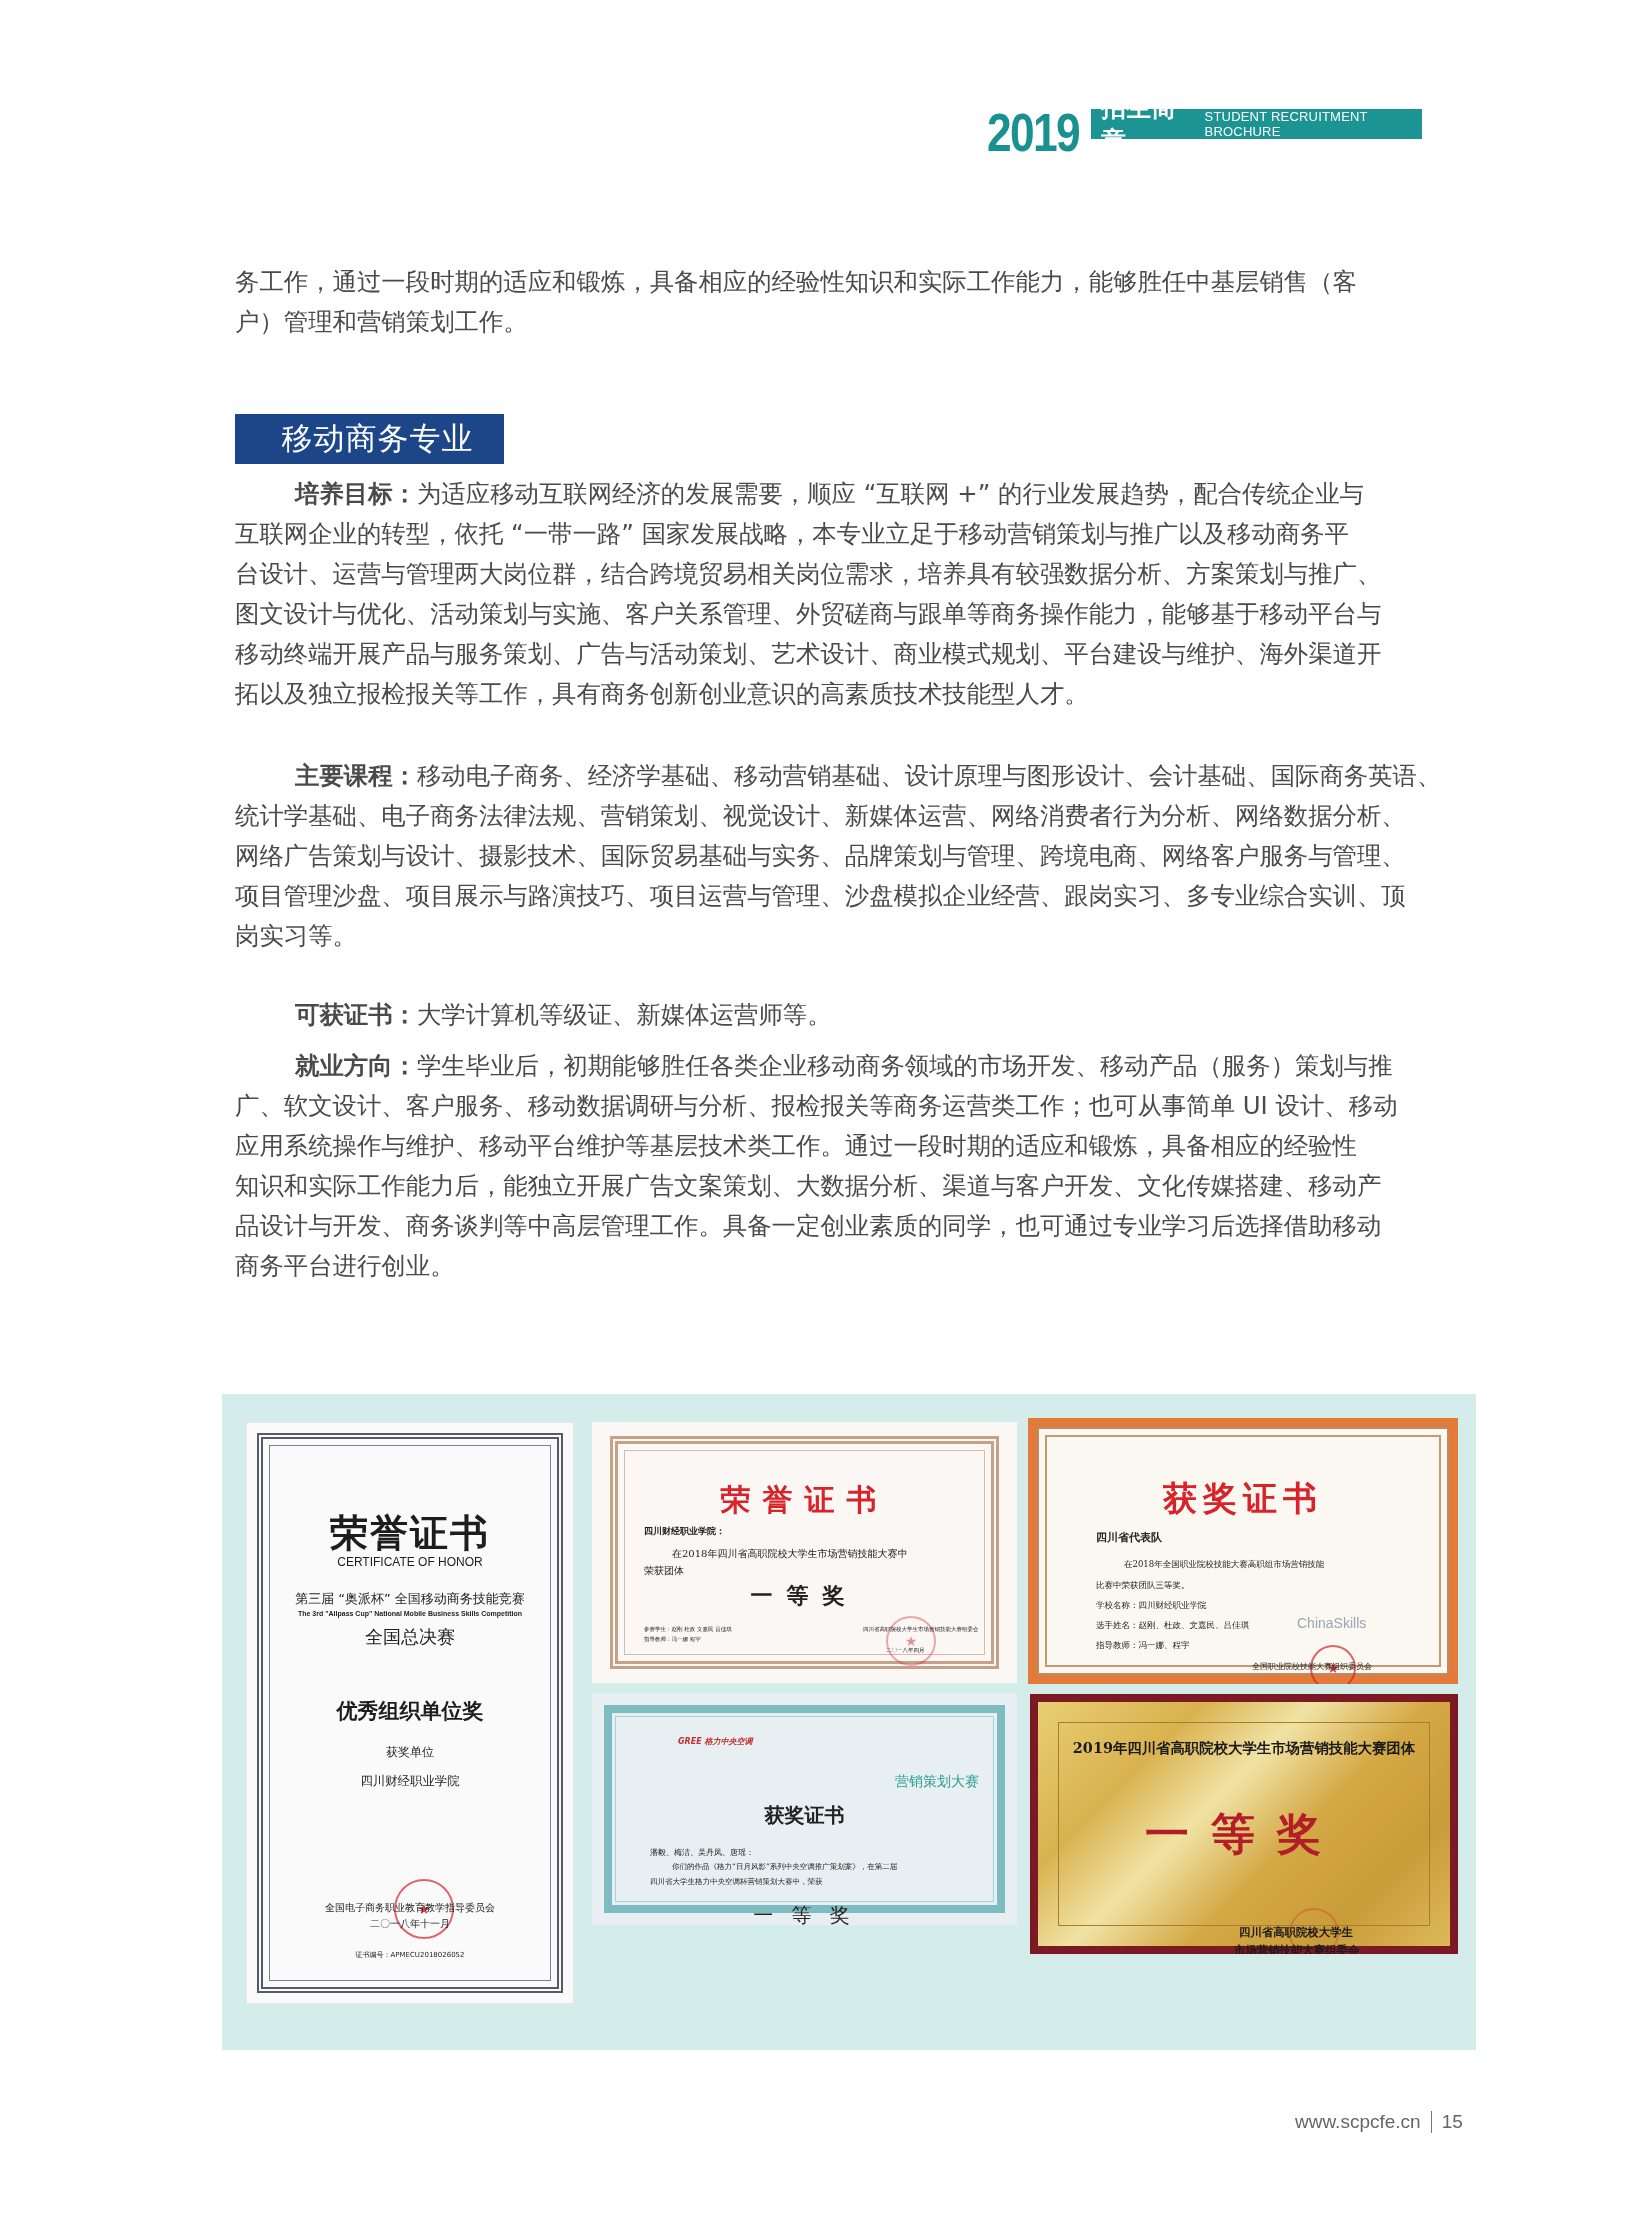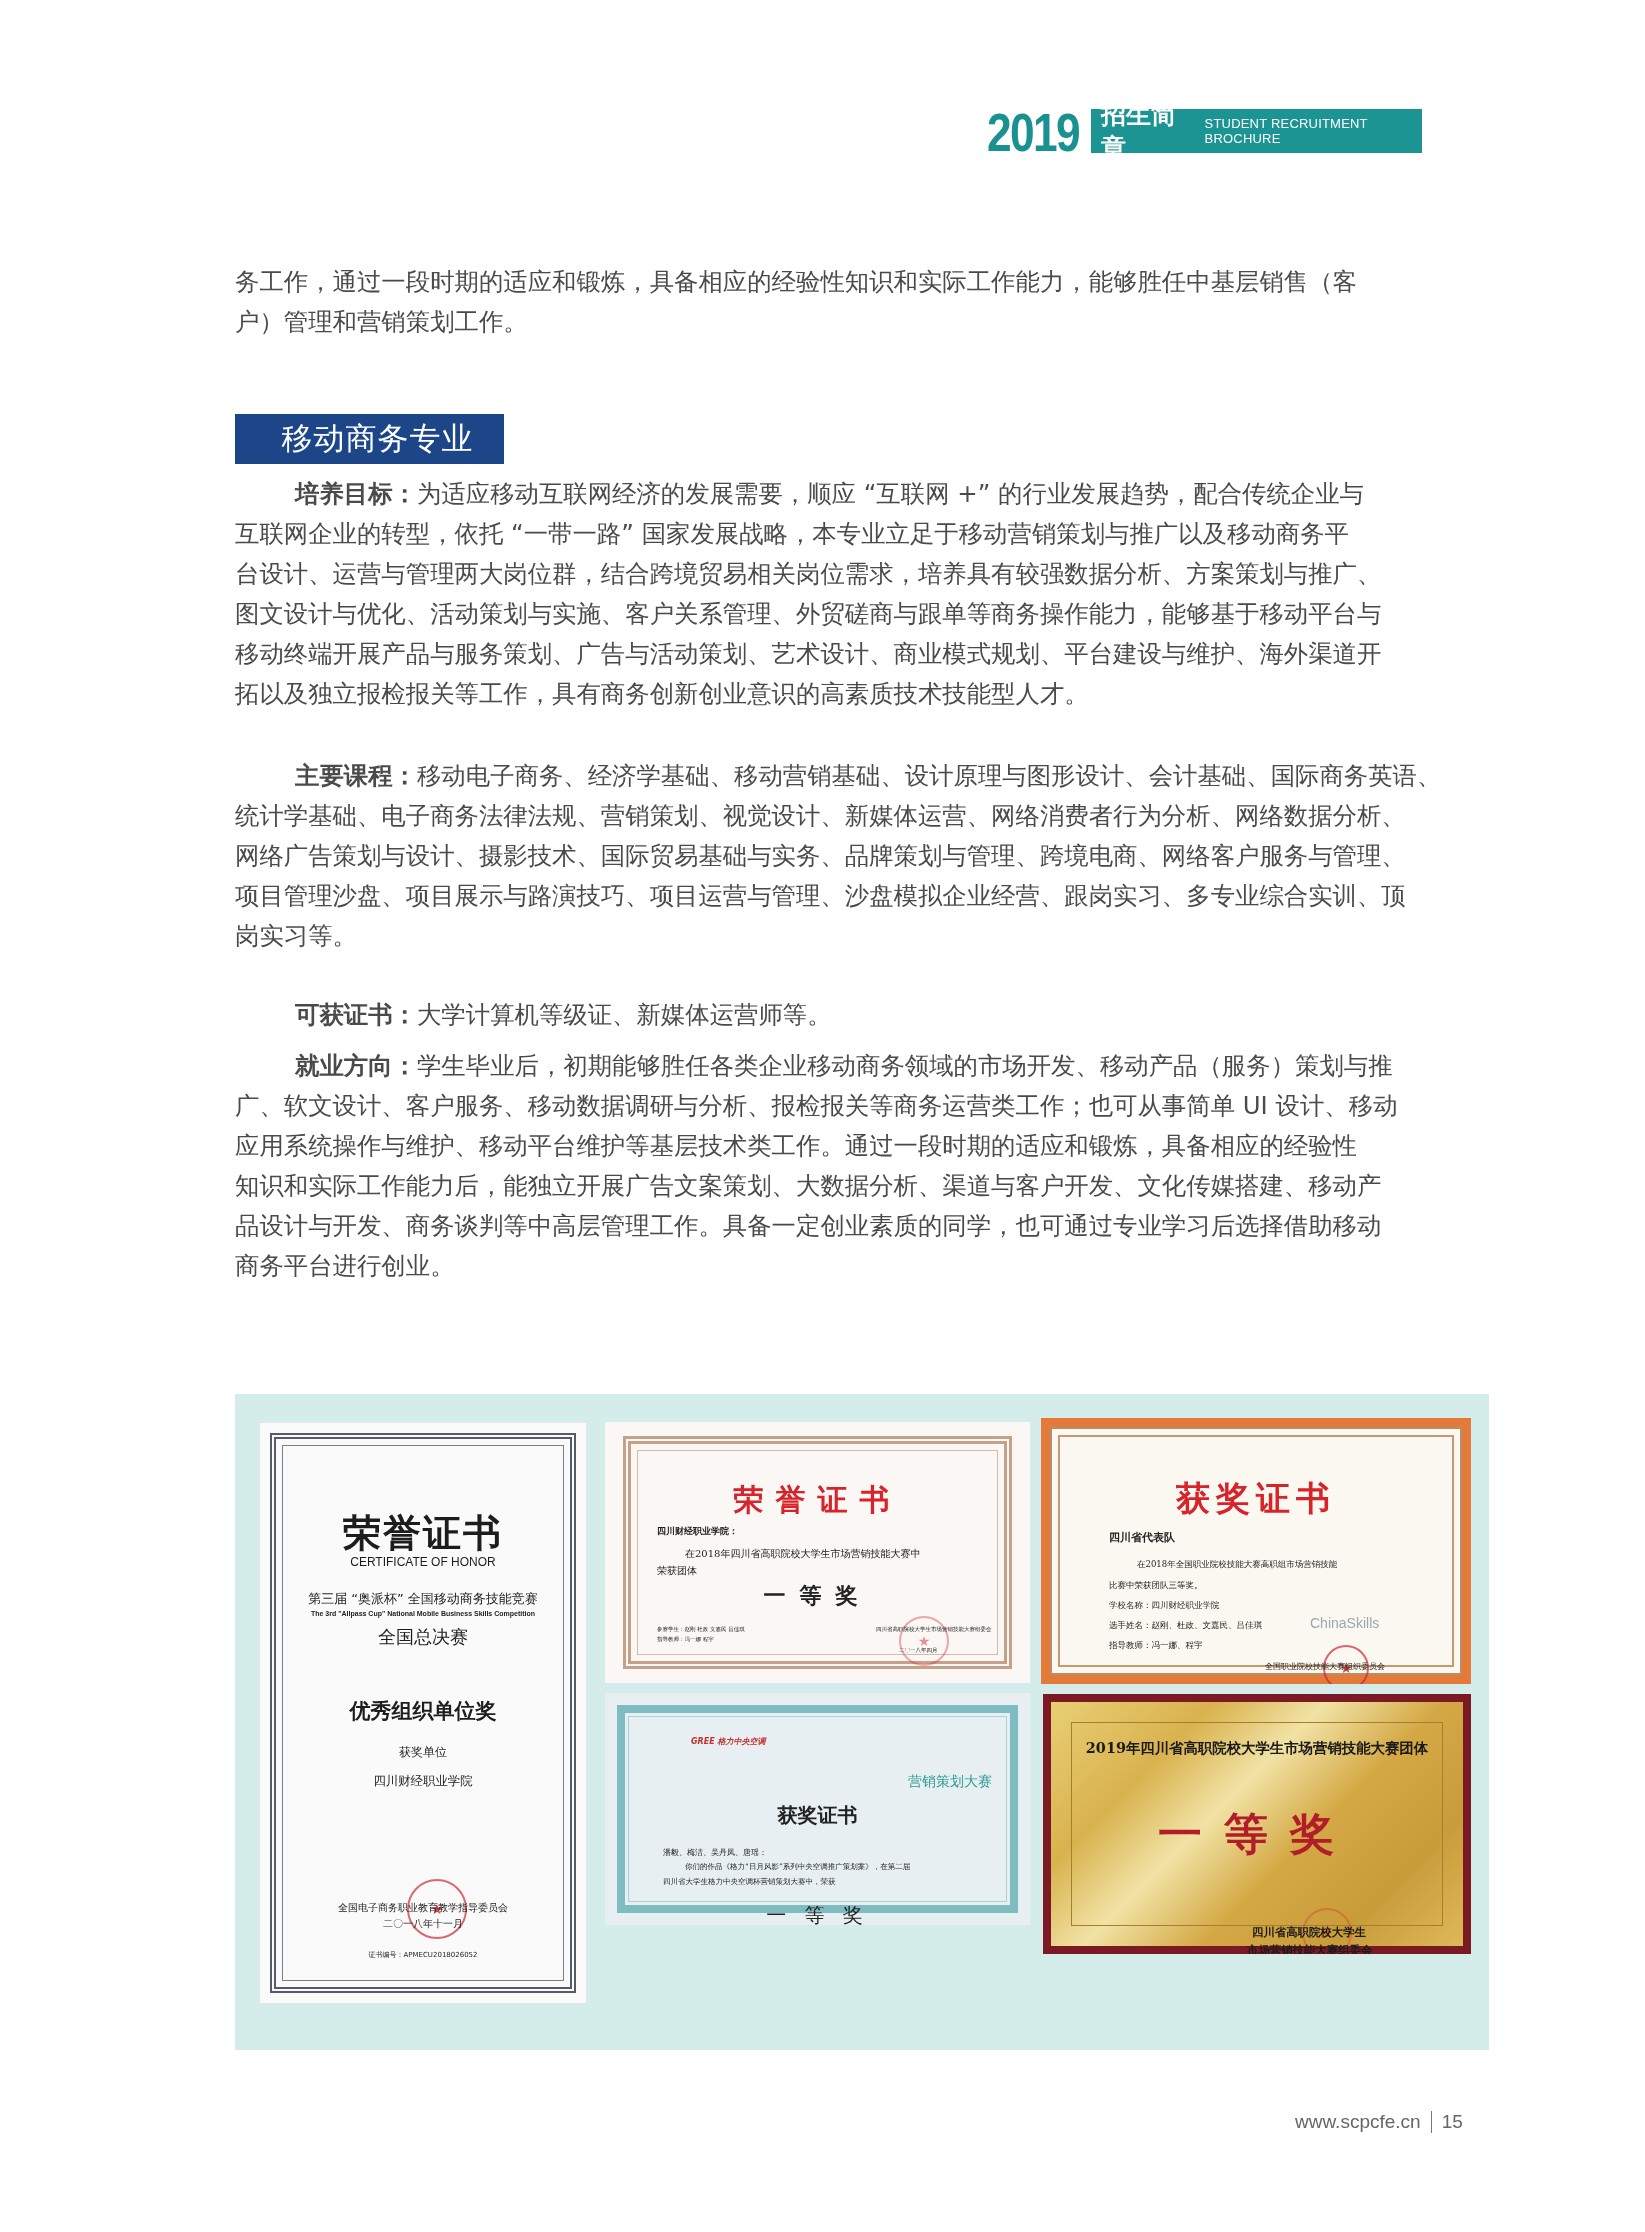--- a/index.html
+++ b/index.html
@@ -2,34 +2,34 @@
 <html><head>
 <meta charset="utf-8">
 <style>
   * { box-sizing: border-box; margin: 0; padding: 0; }
   html, body { width: 1646px; height: 2233px; background: #ffffff; overflow: hidden; }
   body { position: relative; font-family: "DejaVu Sans", "Liberation Sans", sans-serif; color: #4a4a4a; }
 
   
   .hdr { position: absolute; top: 107px; left: 987px; height: 50px; display: flex; align-items: center; }
   .hdr-year { font-family: "Liberation Sans", sans-serif; font-weight: bold; font-size: 54px; color: #1a9191; letter-spacing: -2px; transform: scaleX(0.82); transform-origin: left center; width: 109px; line-height: 50px; }
-  .hdr-bar { position: absolute; left: 104px; top: 2px; width: 331px; height: 44px; background: #1c9494; display: flex; align-items: center; padding-left: 10px; }
+  .hdr-bar { position: absolute; left: 104px; top: 2px; width: 331px; height: 30px; background: #1c9494; display: flex; align-items: center; padding-left: 10px; }
   .hdr-cn { color: #fff; font-weight: bold; font-size: 25px; letter-spacing: 0px; }
   .hdr-en { color: #fff; font-family: "Liberation Sans", sans-serif; font-size: 13px; margin-left: 14px; letter-spacing: 0.2px; }
   .para { position: absolute; left: 235px; width: 1256px; font-size: 24.4px; line-height: 40px; color: #4a4a4a; text-align: justify; text-align-last: left; }
   .para .lbl { font-weight: bold; color: #4a4a4a; }
   .indent { padding-left: 60px; }
   .line { display: block; white-space: nowrap; }
 
   
   .sec { position: absolute; left: 235px; top: 414px; width: 269px; height: 50px; background: #1d4689; display: flex; align-items: center; justify-content: center; }
   .sec span { color: #fff; font-size: 31px; letter-spacing: 1px; margin-left: 16px; }
 
   
-  .panel { position: absolute; left: 235px; top: 1394px; width: 1254px; height: 656px; background: #d4ecea; }
+  .panel { position: absolute; left: 222px; top: 1394px; width: 1254px; height: 656px; background: #d4ecea; }
   .cert { position: absolute; overflow: hidden; }
   .c1 { left: 24px; top: 28px; width: 328px; height: 582px; background: #fafafa; border: 1px solid #e6e6e6; }
   .c1 .frame { position: absolute; inset: 10px; border: 6px double #545a66; }
   .c1 .frame::before { content: ""; position: absolute; inset: 6px; border: 1px solid #7a808a; }
   .c1 .t { position: absolute; left: 0; right: 0; text-align: center; color: #1d1d1d; }
   .c2 { left: 370px; top: 28px; width: 425px; height: 261px; background: #fbf7f5; }
   .c2 .frame { position: absolute; left: 18px; top: 14px; right: 18px; bottom: 14px; border: 8px double #c4a28a; }
   .c2 .frame::before { content: ""; position: absolute; inset: 6px; border: 1px solid #d6bba8; }
   .c3 { left: 806px; top: 24px; width: 430px; height: 266px; background: #e37a3a; }
   .c3 .inner { position: absolute; inset: 9px; background: #fbf8f1; border: 2px solid #b98d66; }

